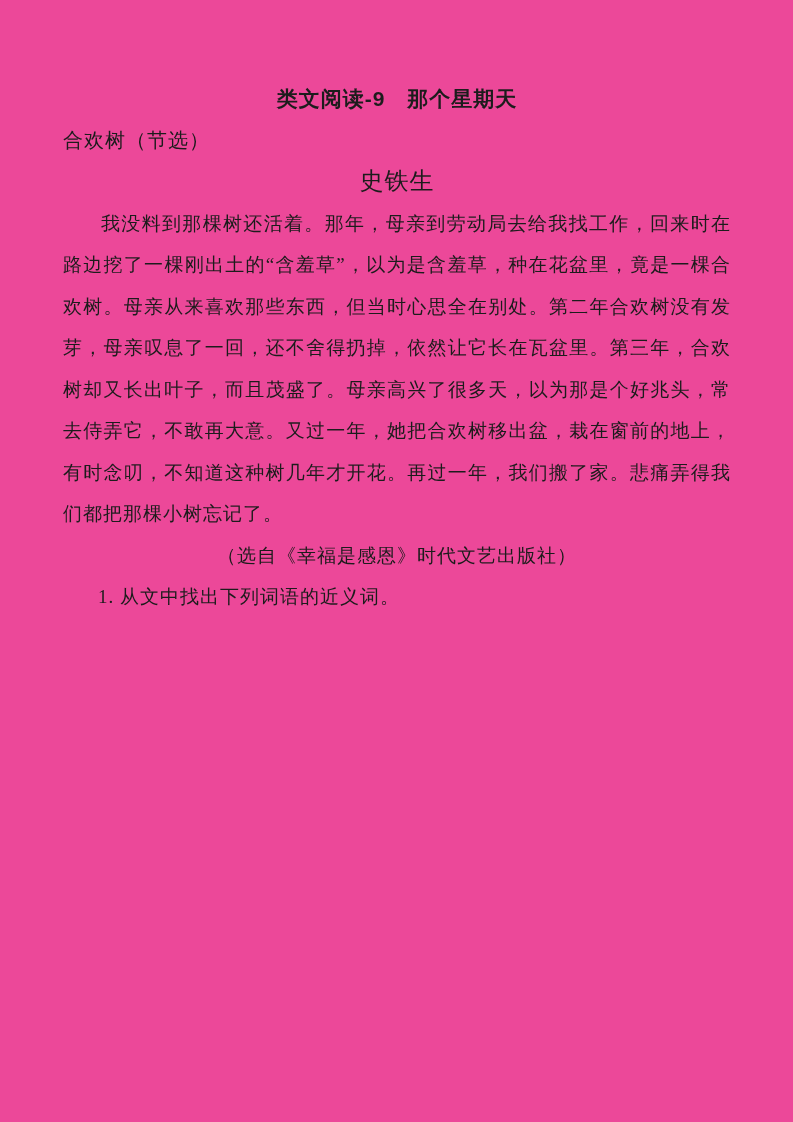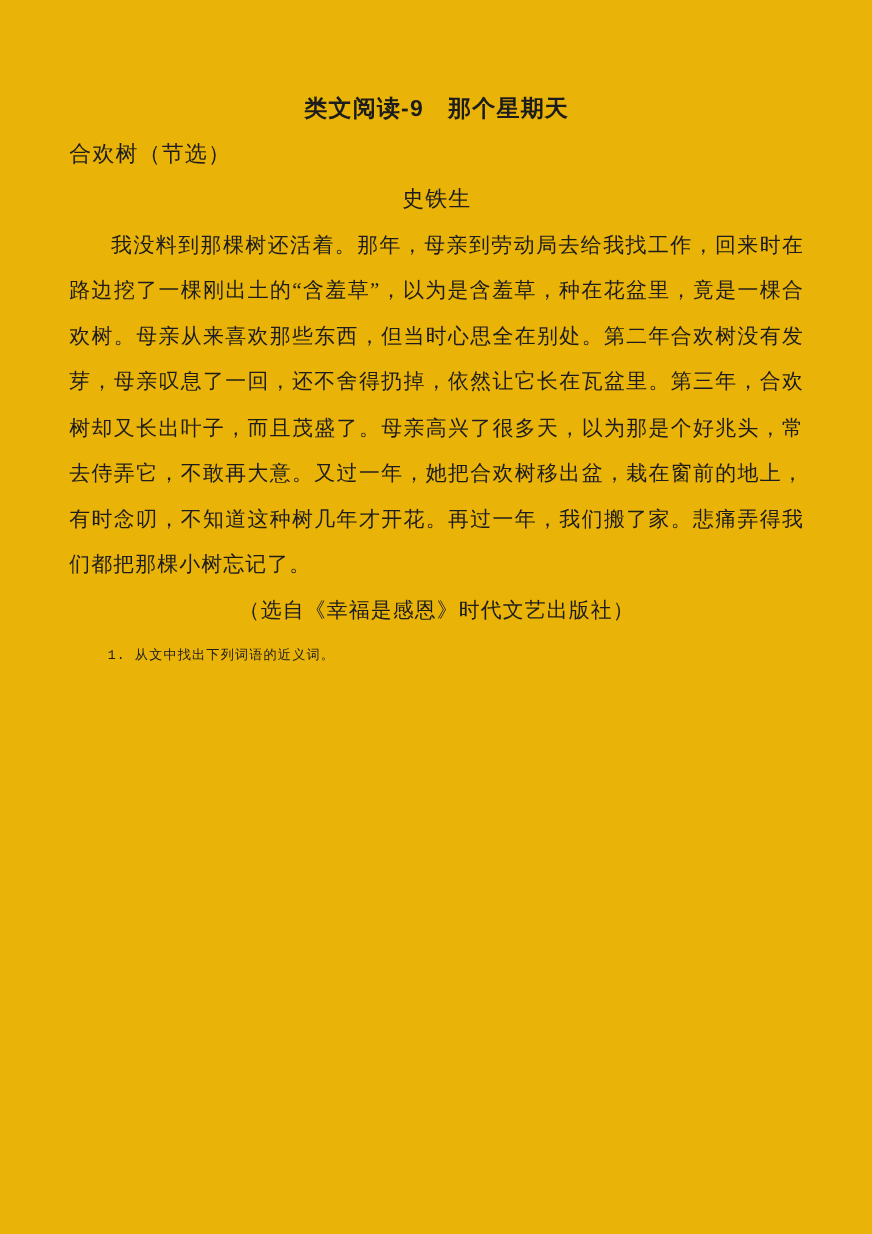--- a/index.html
+++ b/index.html
@@ -12,61 +12,60 @@
     height: 1122px;
     overflow: hidden;
     color: #1c1c1c;
     font-family: "Liberation Serif", serif;
   }
   .page {
     box-sizing: border-box;
     width: 793px;
     height: 1122px;
     padding: 78px 62px 0 63px;
-    background: #eab308;
+    background: #ec4899;
   }
   .doc-title {
     font-family: "Liberation Sans", sans-serif;
     font-weight: bold;
     font-size: 21px;
     line-height: 41.5px;
     text-align: center;
     letter-spacing: 1px;
   }
   .doc-subtitle {
     font-size: 20px;
     line-height: 41.5px;
     letter-spacing: 1px;
   }
   .doc-author {
-    font-size: 20px;
+    font-size: 24px;
     line-height: 41.5px;
     text-align: center;
     letter-spacing: 1px;
   }
   .body-text p {
     margin: 0;
     font-size: 19px;
     line-height: 41.5px;
     letter-spacing: 1px;
     text-align: justify;
     text-indent: 38px;
   }
   .attribution {
     font-size: 19px;
     line-height: 41.5px;
     letter-spacing: 1px;
     text-align: center;
   }
   .question {
-    font-size: 12px;
+    font-size: 19px;
     line-height: 41.5px;
     letter-spacing: 1px;
     padding-left: 35px;
-    font-family: Liberation Mono, monospace;
   }
 </style>
 </head>
 <body>
 
 <div class="page">
 
   <div class="doc-title">类文阅读-9　那个星期天</div>
 
   <div class="doc-subtitle">合欢树（节选）</div>

